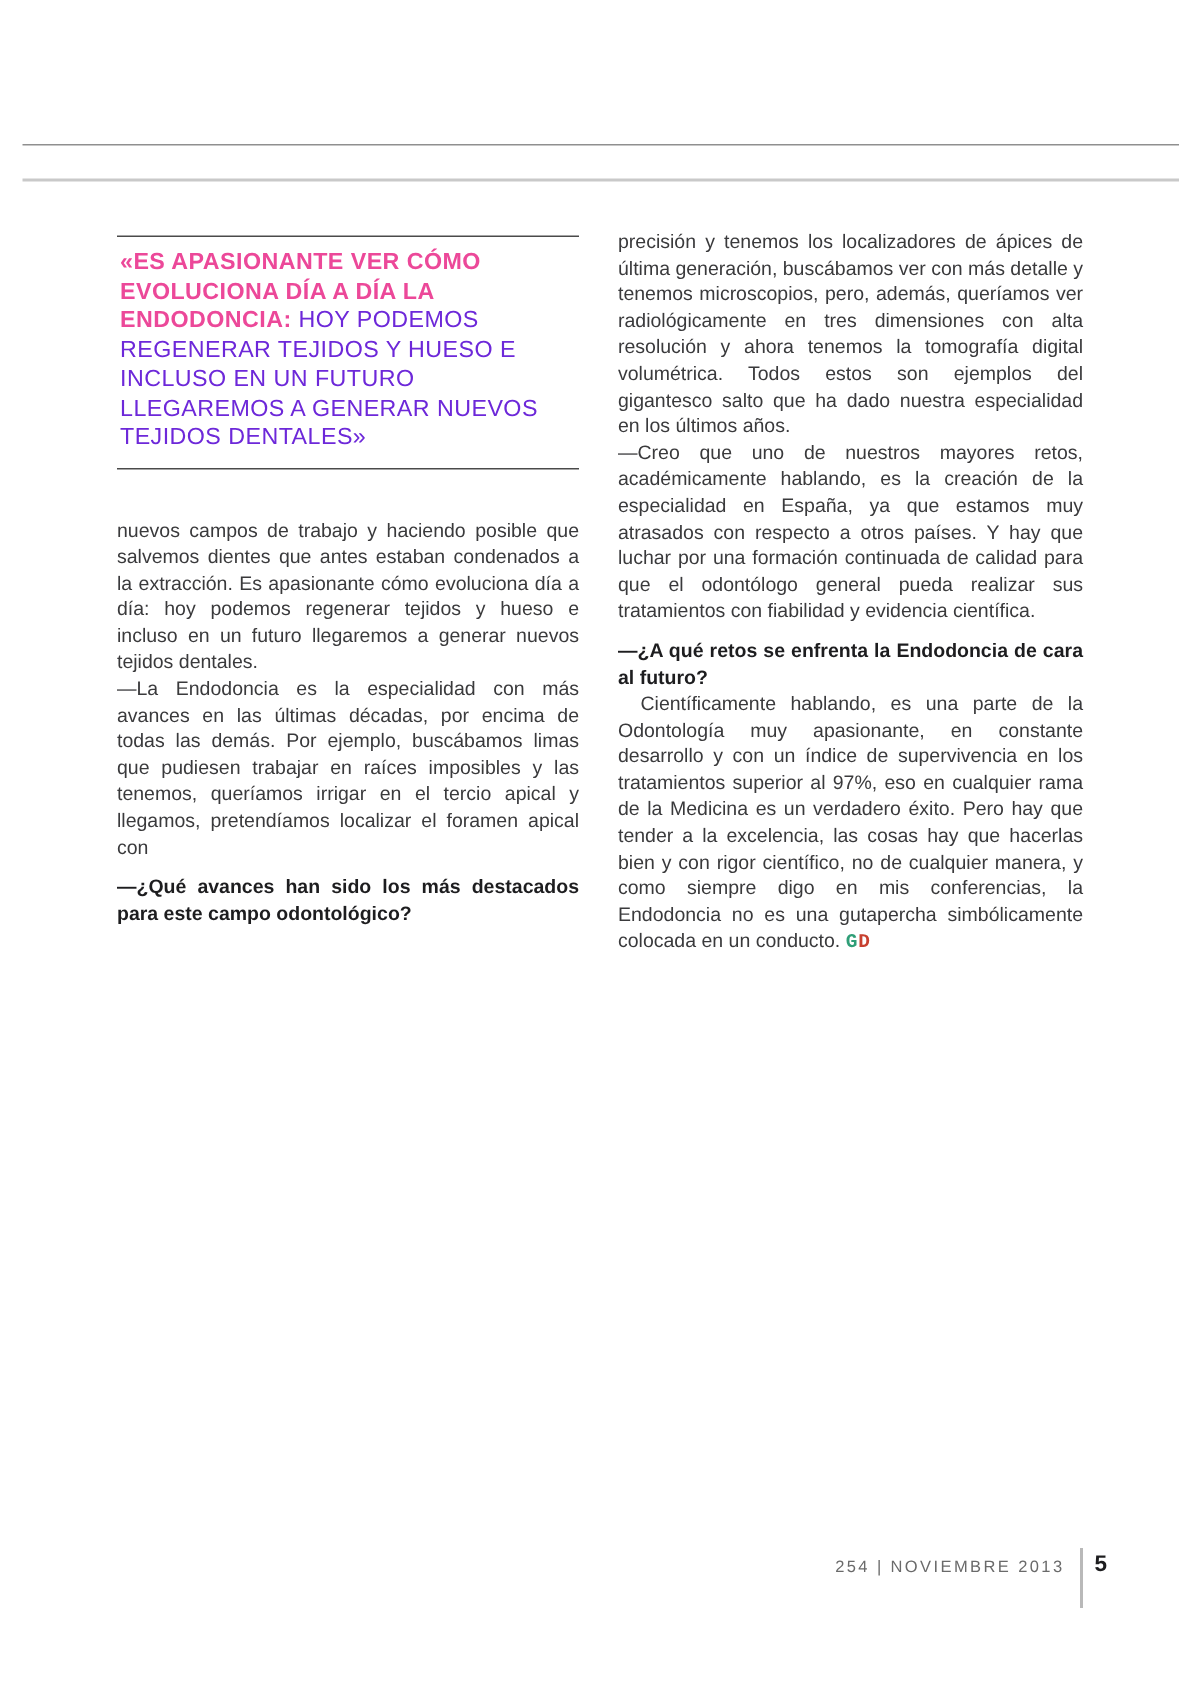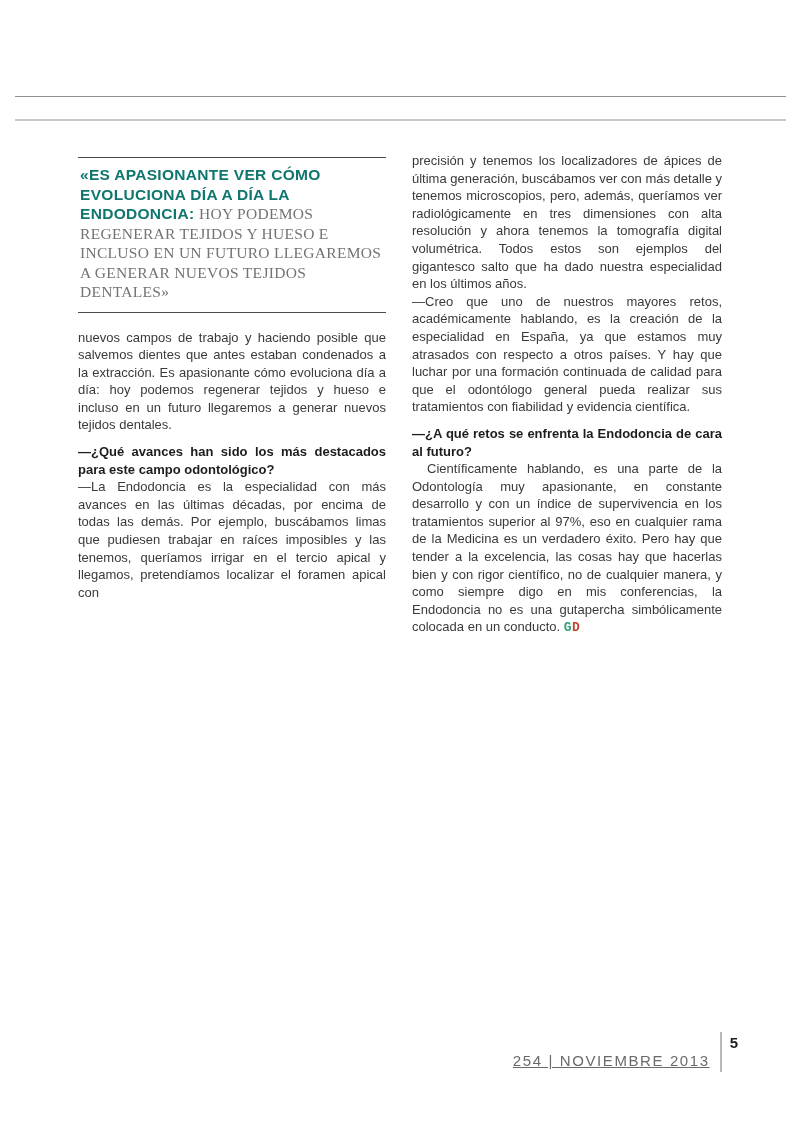--- a/index.html
+++ b/index.html
@@ -38,34 +38,33 @@
   .pullquote {
     border-top: 1px solid #4a4a4a;
     border-bottom: 1px solid #4a4a4a;
     padding: 7px 2px 10px 2px;
     font-size: 15.5px;
     line-height: 19.5px;
     letter-spacing: 0.3px;
   }
   .pullquote .q-bold {
     font-weight: 700;
-    color: #0f766e;
+    color: #ec4899;
   }
   .pullquote .q-light {
     font-weight: 400;
-    color: #737373;
-    font-family: Liberation Serif, serif;
+    color: #6d28d9;
   }
   .bodytext {
     font-size: 13px;
     line-height: 17.6px;
     color: #3a3a3c;
     text-align: justify;
   }
-  .col-left .bodytext { margin-top: 16px; }
+  .col-left .bodytext { margin-top: 32px; }
   .para { margin: 0; }
   .question {
     font-weight: 700;
     color: #1d1d1f;
     margin-top: 9px;
   }
   .indent { text-indent: 15px; }
   .logo-gd {
     font-weight: 700;
     font-size: 13px;
@@ -75,26 +74,25 @@
   }
   .logo-g { color: #2f9e77; }
   .logo-d { color: #c8402f; }
   .footer {
     position: absolute;
     right: 62px; top: 1032px;
     display: flex;
     align-items: flex-start;
   }
   .footer-issue {
-    font-size: 15px;
+    font-size: 11px;
     letter-spacing: 1.6px;
     color: #6a6a6a;
     text-transform: uppercase;
-    margin-top: 20px;
-    text-decoration: underline;
+    margin-top: 7px;
   }
   .footer-divider {
     width: 2px;
     height: 40px;
     background: #b9b9b9;
     margin: 0 8px 0 10px;
   }
   .footer-pagenum {
     font-size: 15px;
     font-weight: 700;
@@ -110,22 +108,22 @@
   <div class="rule-top-1"></div>
   <div class="rule-top-2"></div>
 
   <div class="col-left">
     <div class="pullquote">
       <span class="q-bold">«ES APASIONANTE VER CÓMO EVOLUCIONA DÍA A DÍA LA ENDODONCIA:</span>
       <span class="q-light">HOY PODEMOS REGENERAR TEJIDOS Y HUESO E INCLUSO EN UN FUTURO LLEGAREMOS A GENERAR NUEVOS TEJIDOS DENTALES»</span>
     </div>
     <div class="bodytext">
       <p class="para">nuevos campos de trabajo y haciendo posible que salvemos dientes que antes estaban condenados a la extracción. Es apasionante cómo evoluciona día a día: hoy podemos regenerar tejidos y hueso e incluso en un futuro llegaremos a generar nuevos tejidos dentales.</p>
+      <p class="para">—La Endodoncia es la especialidad con más avances en las últimas décadas, por encima de todas las demás. Por ejemplo, buscábamos limas que pudiesen trabajar en raíces imposibles y las tenemos, queríamos irrigar en el tercio apical y llegamos, pretendíamos localizar el foramen apical con</p>
       <p class="para question">—¿Qué avances han sido los más destacados para este campo odontológico?</p>
-      <p class="para">—La Endodoncia es la especialidad con más avances en las últimas décadas, por encima de todas las demás. Por ejemplo, buscábamos limas que pudiesen trabajar en raíces imposibles y las tenemos, queríamos irrigar en el tercio apical y llegamos, pretendíamos localizar el foramen apical con</p>
     </div>
   </div>
 
   <div class="col-right">
     <div class="bodytext">
       <p class="para">precisión y tenemos los localizadores de ápices de última generación, buscábamos ver con más detalle y tenemos microscopios, pero, además, queríamos ver radiológicamente en tres dimensiones con alta resolución y ahora tenemos la tomografía digital volumétrica. Todos estos son ejemplos del gigantesco salto que ha dado nuestra especialidad en los últimos años.</p>
       <p class="para">—Creo que uno de nuestros mayores retos, académicamente hablando, es la creación de la especialidad en España, ya que estamos muy atrasados con respecto a otros países. Y hay que luchar por una formación continuada de calidad para que el odontólogo general pueda realizar sus tratamientos con fiabilidad y evidencia científica.</p>
       <p class="para question">—¿A qué retos se enfrenta la Endodoncia de cara al futuro?</p>
       <p class="para indent"><span>Científicamente hablando, es una parte de la Odontología muy apasionante, en constante desarrollo y con un índice de supervivencia en los tratamientos superior al 97%, eso en cualquier rama de la Medicina es un verdadero éxito. Pero hay que tender a la excelencia, las cosas hay que hacerlas bien y con rigor científico, no de cualquier manera, y como siempre digo en mis conferencias, la Endodoncia no es una gutapercha simbólicamente colocada en un conducto. </span><span class="logo-gd"><span class="logo-g">G</span><span class="logo-d">D</span></span></p>
     </div>

